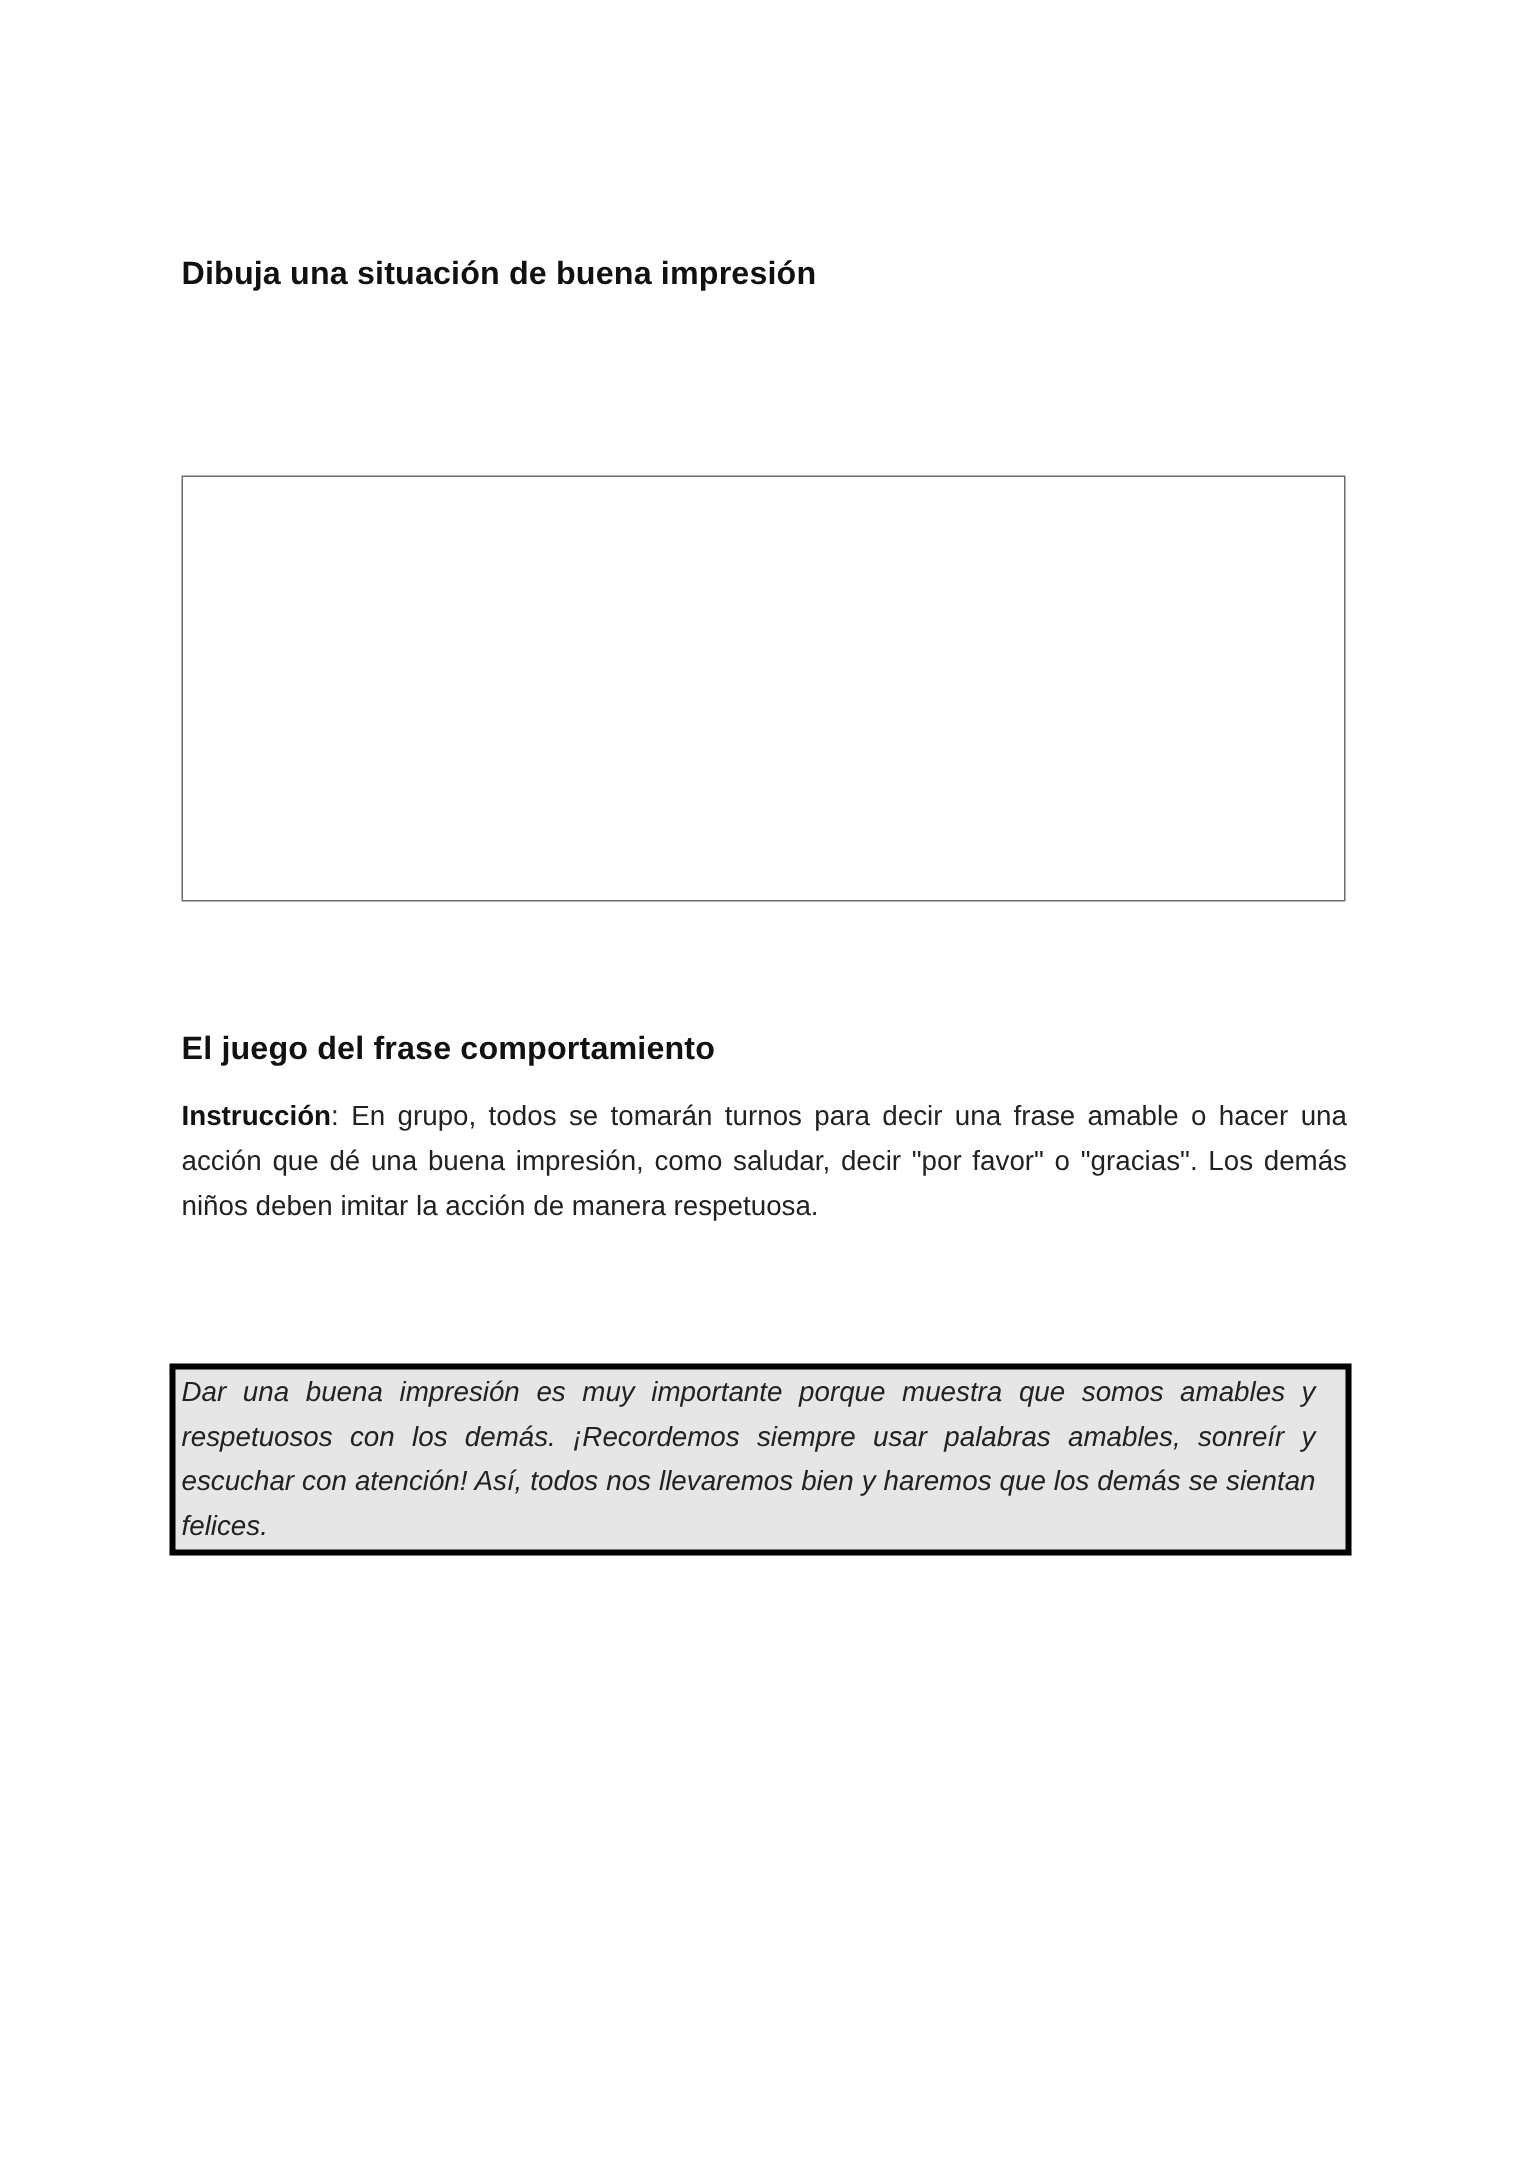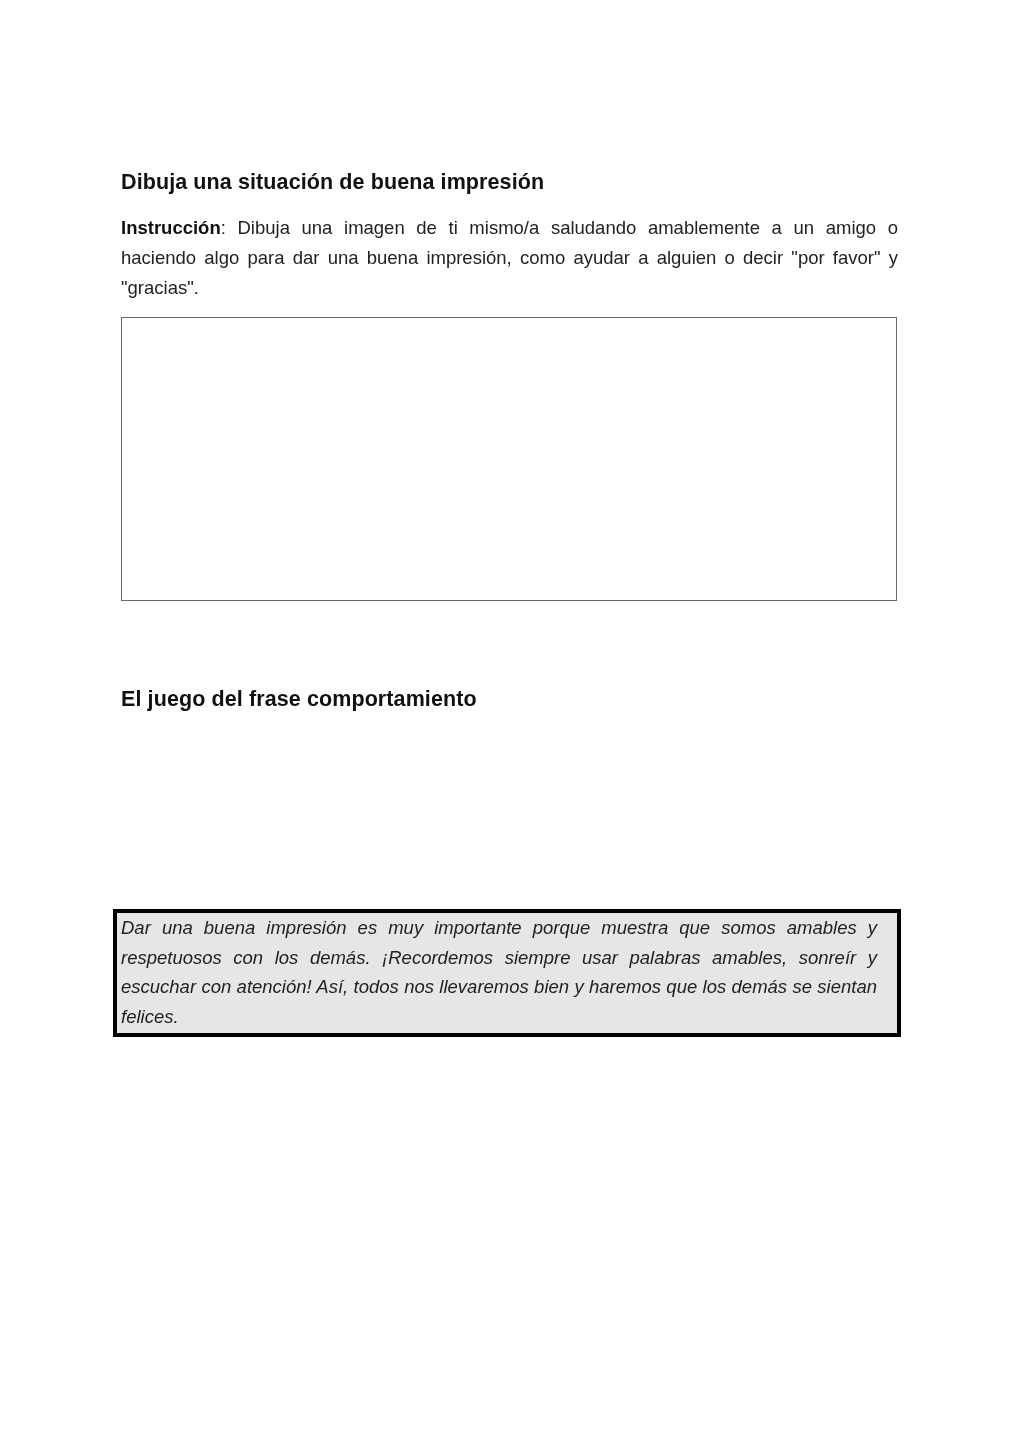--- a/index.html
+++ b/index.html
@@ -21,24 +21,24 @@
   .note p { margin: 0; padding: 0 20px 0 4px; font-size: 18.5px; line-height: 29.5px;
             font-style: italic; text-align: justify; color: #222; }
 </style>
 </head>
 <body>
 
 <div class="page">
 
   <h2 id="h1">Dibuja una situación de buena impresión</h2>
 
-  <p id="p1" class="para"><b>Instrucción</b><span>: Dibuja una imagen de ti mismo/a saludando amablemente a un amigo o haciendo algo para dar una buena impresión, como ayudar a alguien o decir "por favor" y "gracias".</span></p>
 
   <div class="drawbox"></div>
 
   <h2 id="h2">El juego del frase comportamiento</h2>
 
+  <p id="p2" class="para"><b>Instrucción</b><span>: En grupo, todos se tomarán turnos para decir una frase amable o hacer una acción que dé una buena impresión, como saludar, decir "por favor" o "gracias". Los demás niños deben imitar la acción de manera respetuosa.</span></p>
 
   <div class="note">
     <p>Dar una buena impresión es muy importante porque muestra que somos amables y respetuosos con los demás. ¡Recordemos siempre usar palabras amables, sonreír y escuchar con atención! Así, todos nos llevaremos bien y haremos que los demás se sientan felices.</p>
   </div>
 
 </div>
 
 </body></html>

